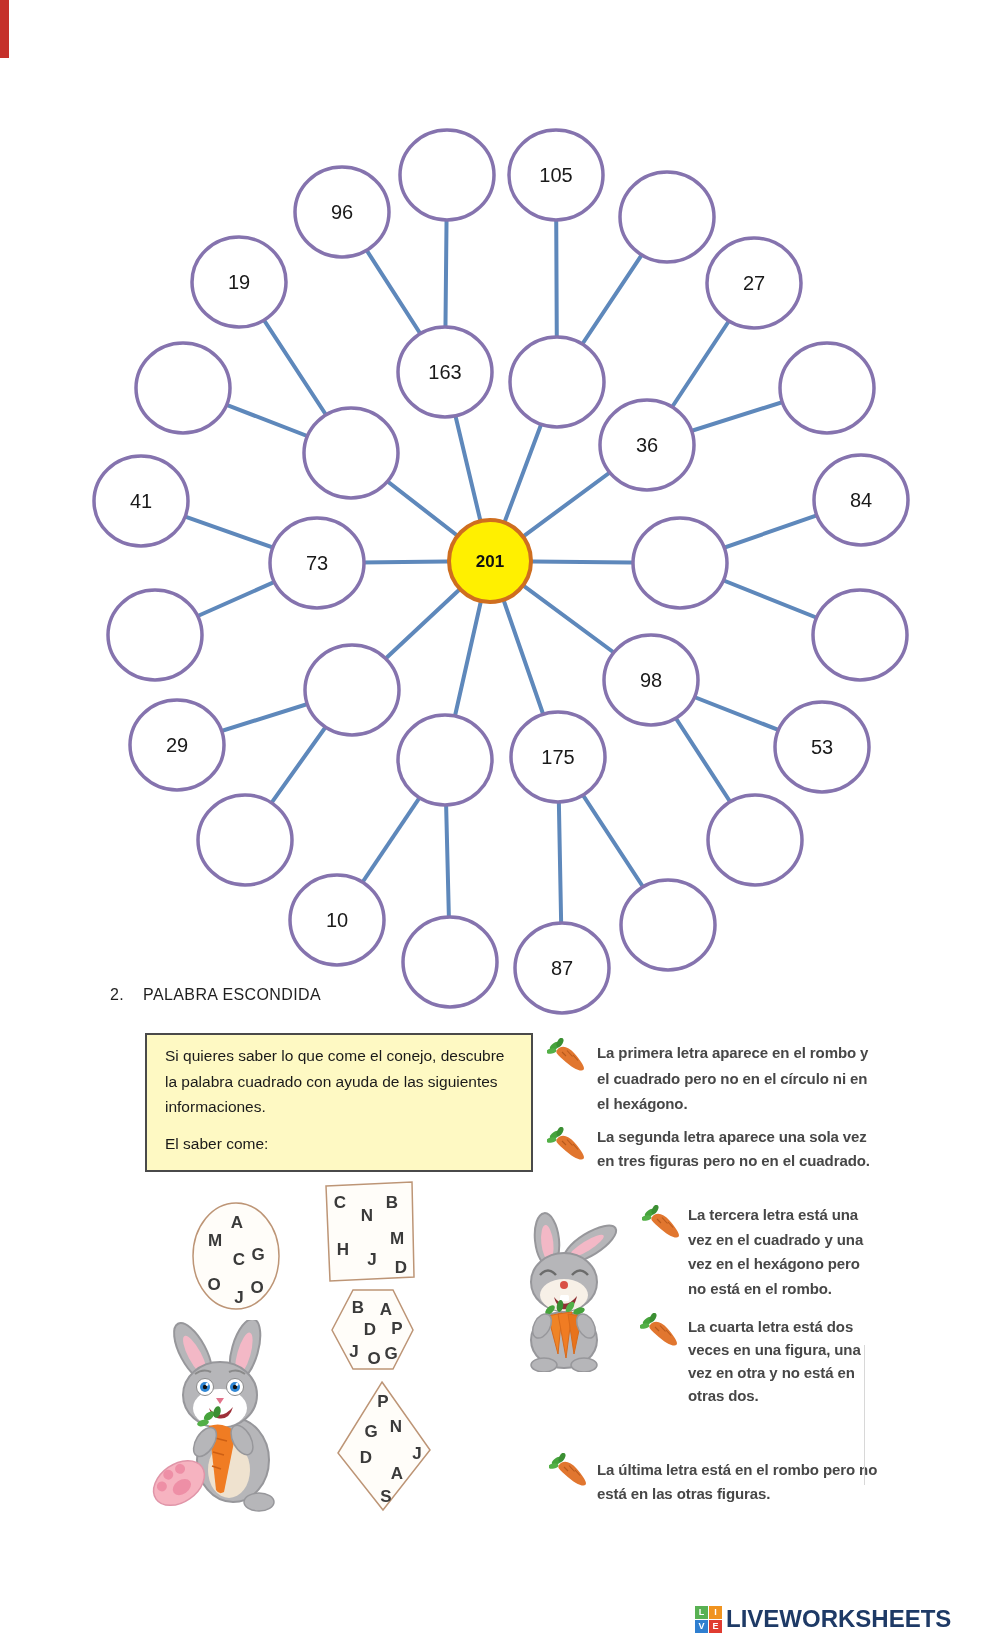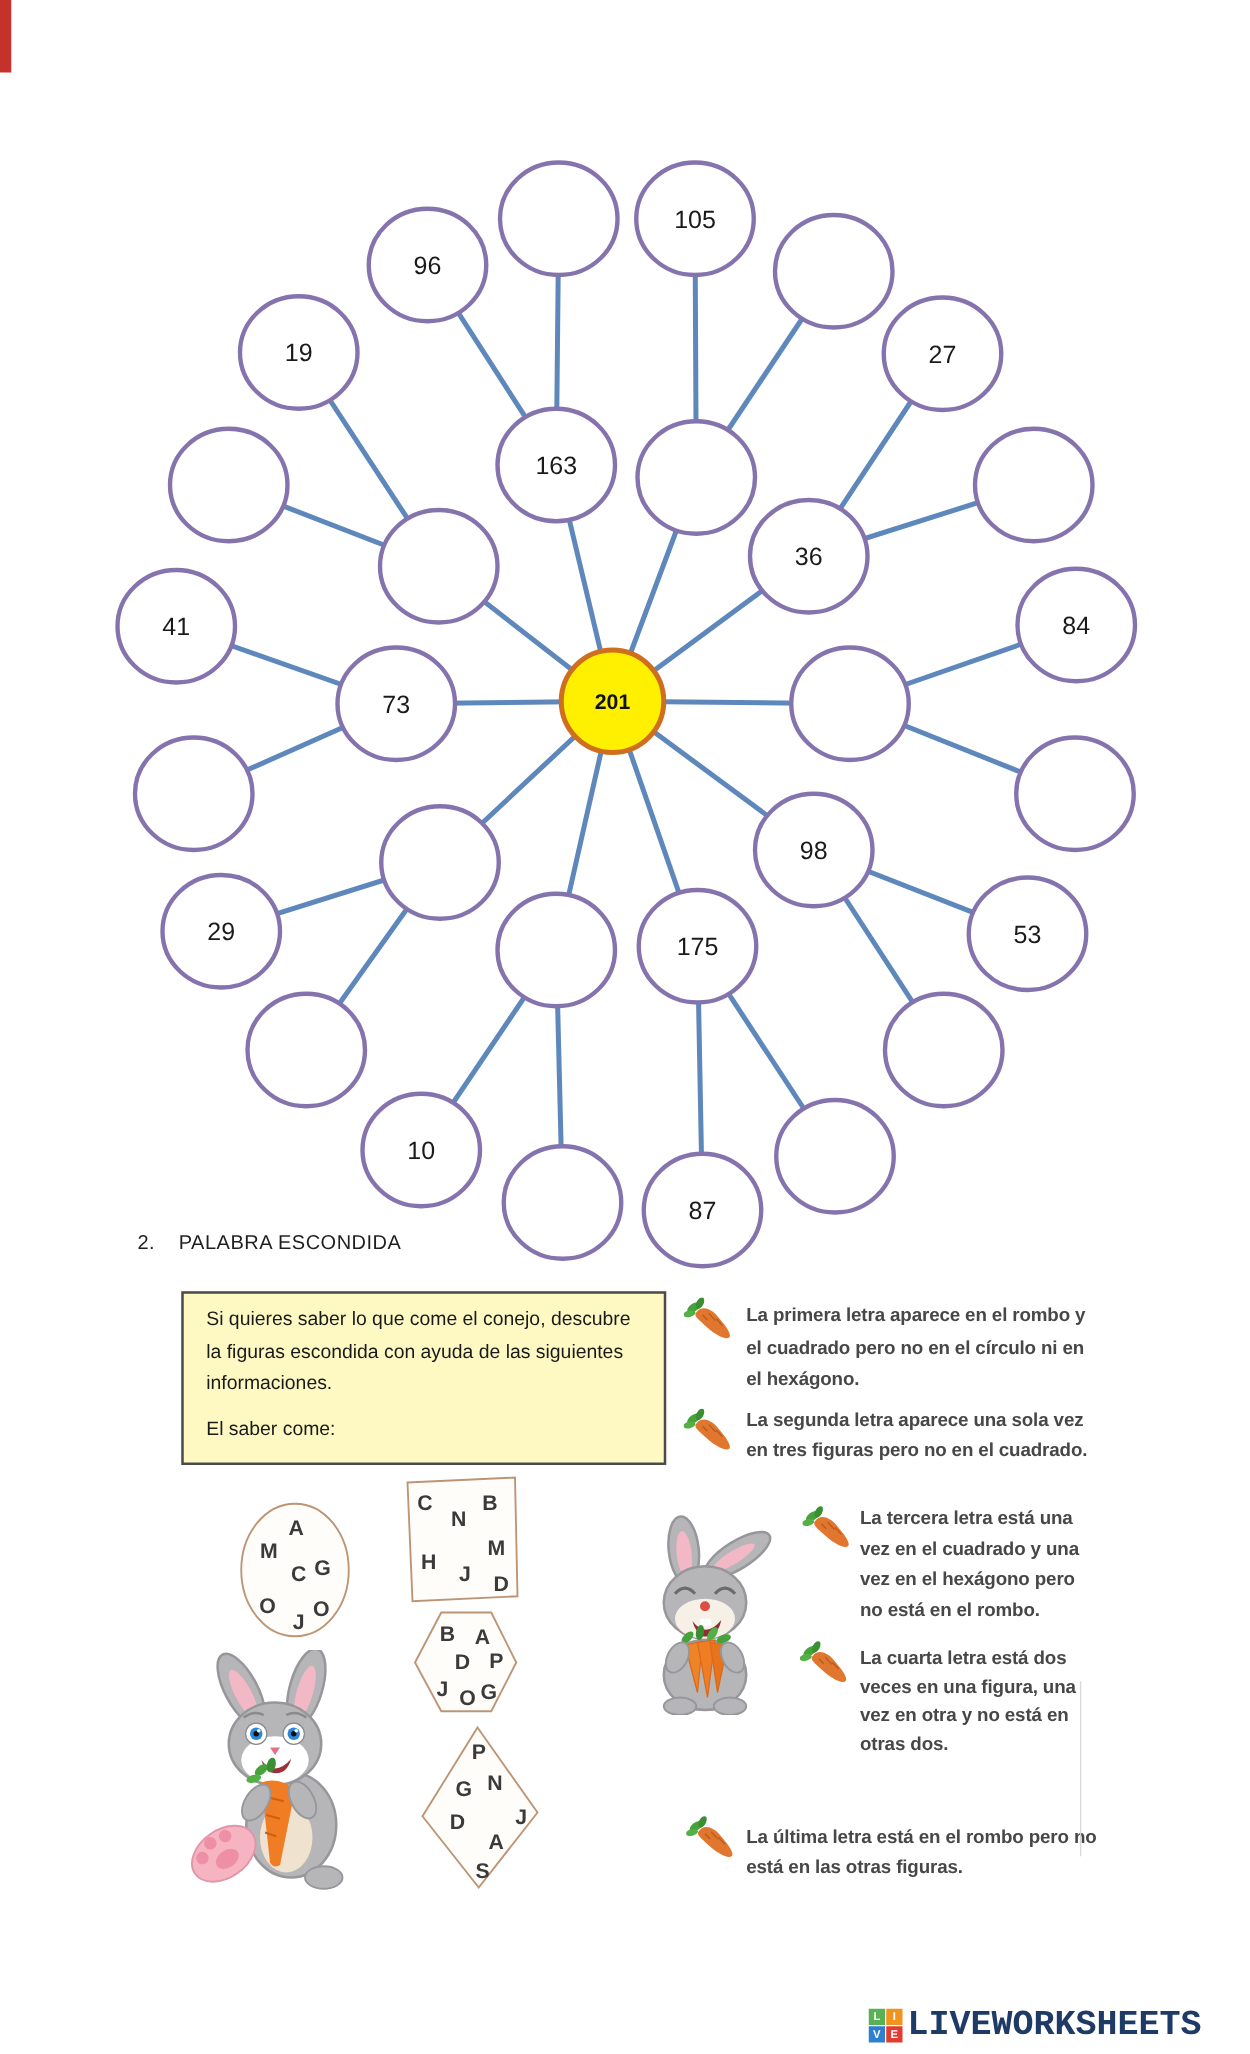--- a/index.html
+++ b/index.html
@@ -15,21 +15,21 @@
   .intro-box{position:absolute;left:145px;top:1033px;width:388px;height:139px;
              border:2px solid #4a4a4a;box-sizing:border-box;background:#fef9c3;}
   .intro-lines{position:absolute;left:18px;top:8px;font-size:15.5px;line-height:25.5px;color:#1a1a1a;white-space:nowrap;}
   .intro-prompt{position:absolute;left:18px;top:100px;font-size:15.5px;color:#1a1a1a;}
   .clue-text{position:absolute;font-size:15px;font-weight:700;color:#474747;white-space:nowrap;letter-spacing:-0.1px;}
   .carrot-bullet{position:absolute;width:40px;height:34px;}
   .scan-line{position:absolute;left:864px;top:1345px;width:1px;height:140px;background:#d8d8d8;}
   .logo{position:absolute;left:695px;top:1605px;display:flex;align-items:center;}
   .logo-squares{display:grid;grid-template-columns:13px 13px;grid-template-rows:13px 13px;gap:1px;margin-right:4px;}
   .logo-sq{display:flex;align-items:center;justify-content:center;color:#fff;font-size:9px;font-weight:bold;line-height:1;}
-  .logo-word{font-size:28px;font-weight:bold;letter-spacing:0px;font-family:Liberation Mono, monospace;}
+  .logo-word{font-size:24px;font-weight:bold;letter-spacing:0px;}
   svg text{font-family:"Liberation Sans", sans-serif;}
 </style>
 </head>
 <body>
 
 <div class="page">
 
   <div class="corner-mark"></div>
 
   <svg width="0" height="0" style="position:absolute" aria-hidden="true">
@@ -123,21 +123,21 @@
       <ellipse cx="490" cy="561" rx="41" ry="41" fill="#fff000" stroke="#cf6e1f" stroke-width="4"></ellipse>
       <text x="490" y="567" text-anchor="middle" font-size="17" font-weight="bold" fill="#111">201</text>
     </svg>
 
   <div class="heading heading-num">2.</div>
   <div class="heading heading-title">PALABRA ESCONDIDA</div>
 
   <div class="intro-box">
     <div class="intro-lines">
       <div>Si quieres saber lo que come el conejo, descubre</div>
-      <div>la figuras escondida con ayuda de las siguientes</div>
+      <div>la palabra cuadrado con ayuda de las siguientes</div>
       <div>informaciones.</div>
     </div>
     <div class="intro-prompt">El saber come:</div>
   </div>
 
   <div id="clues">
       <svg viewBox="0 0 40 34" class="carrot-bullet" style="left: 547px; top: 1038px;">
         <use href="#carrot-shape"></use>
       </svg>
       <div class="clue-text" style="left: 597px; top: 1040px; line-height: 25.5px;">La primera letra aparece en el rombo y<br>el cuadrado pero no en el círculo ni en<br>el hexágono.</div>

